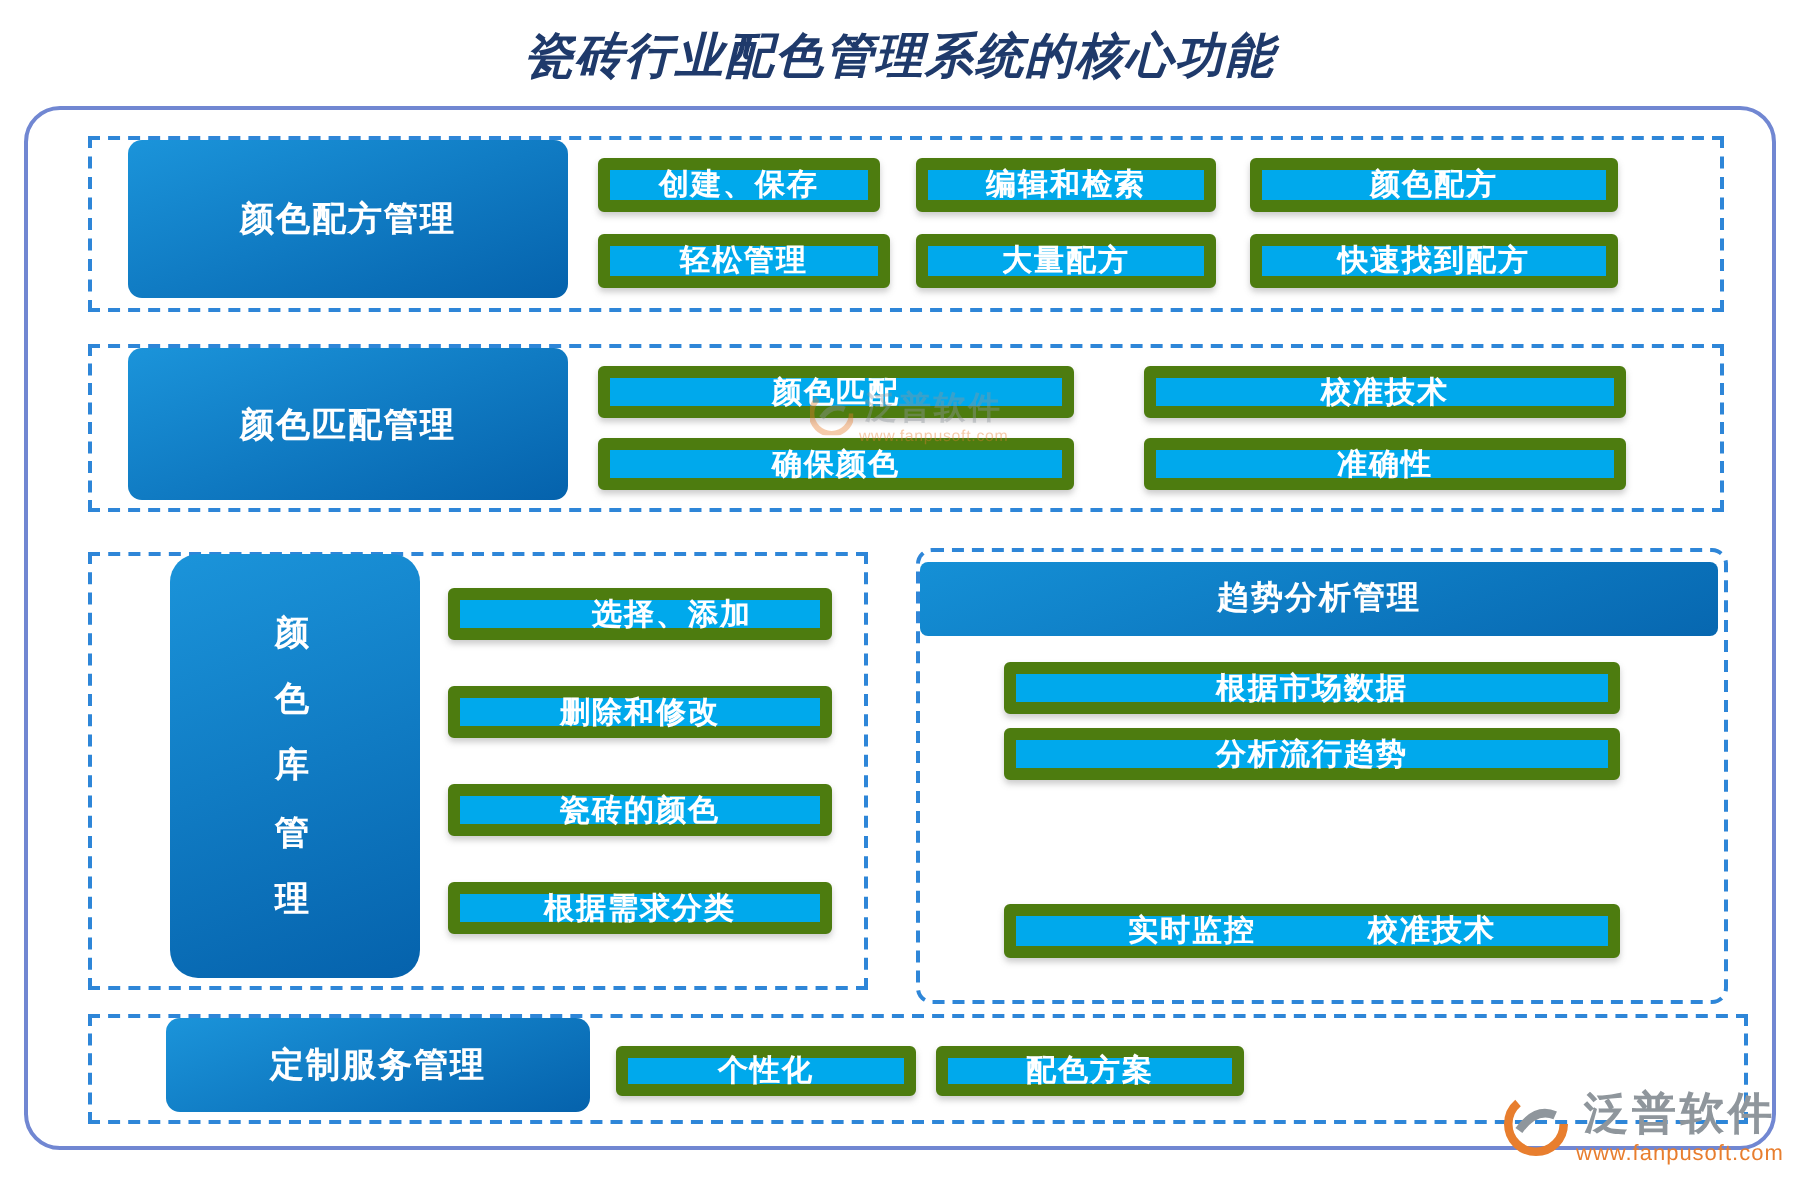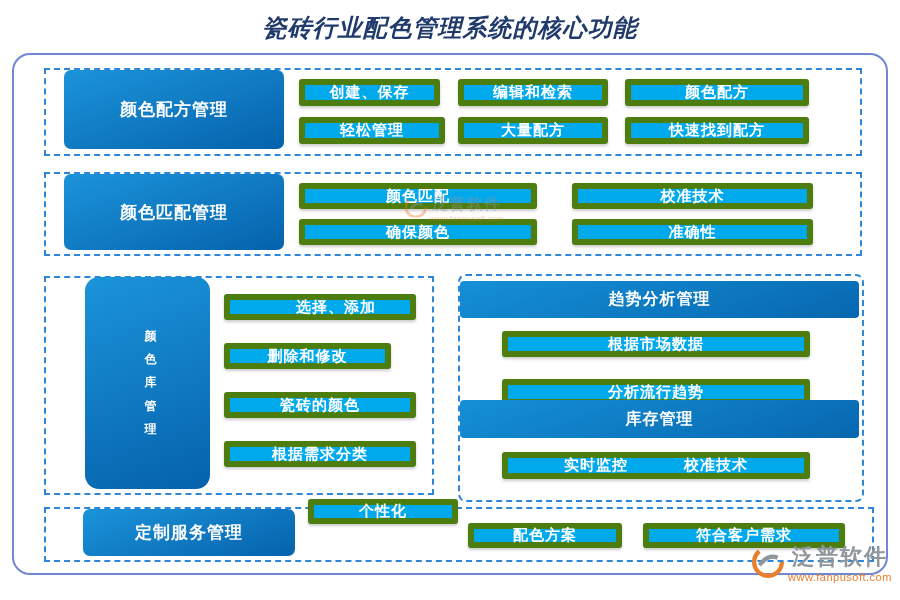--- a/index.html
+++ b/index.html
@@ -32,21 +32,21 @@
   }
   .btn{
     position:absolute;background:#00a9ec;border:6px solid #4d7c0f;border-radius:3px;
     box-shadow:0 2px 3px rgba(110,110,110,.35);
     color:#fff;font-weight:bold;font-size:15px;letter-spacing:1px;
     display:flex;align-items:center;justify-content:center;box-sizing:border-box;
   }
   .btn-duo{justify-content:space-around;padding:0 28px;}
   .vtext{
     width:20px;margin:0 auto;word-break:break-all;line-height:1.95;
-    text-align:right;font-size:12px;
+    text-align:left;font-size:17px;
   }
   .wm{
     position:absolute;display:flex;align-items:flex-start;gap:4px;
   }
   .wm-text{display:flex;flex-direction:column;align-items:center;}
   .wm-brand{font-size:22px;font-weight:bold;color:#8f969c;line-height:1;letter-spacing:2px;}
   .wm-url{font-size:11px;color:#e87e2e;margin-top:3px;letter-spacing:.5px;}
   .wm-faint{opacity:.4;transform:scale(.72);transform-origin:top left;}
   .logo-swirl{flex:0 0 auto;}
 </style>
@@ -84,39 +84,37 @@
       <span class="wm-brand">泛普软件</span>
       <span class="wm-url">www.fanpusoft.com</span>
     </span>
   </div>
 
   <div class="dashed" style="left:44px;top:276px;width:386px;height:215px;"></div>
   <div class="darkbox" style="left:85px;top:277px;width:125px;height:212px;border-radius:14px;">
     <div class="vtext">颜色库管理</div>
   </div>
   <div class="btn" style="left:224px;top:294px;width:192px;height:26px;padding-left:32px;">选择、添加</div>
-  <div class="btn" style="left:224px;top:343px;width:167px;height:26px;text-align:right;">删除和修改</div>
+  <div class="btn" style="left:224px;top:343px;width:192px;height:26px;text-align:right;">删除和修改</div>
   <div class="btn" style="left:224px;top:392px;width:192px;height:26px;font-family:Liberation Mono, monospace;">瓷砖的颜色</div>
   <div class="btn" style="left:224px;top:441px;width:192px;height:26px;">根据需求分类</div>
 
   <div class="dashed" style="left:458px;top:274px;width:402px;height:224px;border-radius:8px;"></div>
   <div class="headerbar" style="left:460px;top:281px;width:399px;height:37px;">趋势分析管理</div>
   <div class="btn" style="left:502px;top:331px;width:308px;height:26px;">根据市场数据</div>
-  <div class="btn" style="left:502px;top:364px;width:308px;height:26px;margin-top:15px;">分析流行趋势</div>
-  <div class="headerbar" style="left:460px;top:400px;width:399px;height:38px;">库存管理</div>
+  <div class="btn" style="left:502px;top:364px;width:308px;height:26px;">分析流行趋势</div>
   <div class="btn btn-duo" style="left:502px;top:452px;width:308px;height:27px;">
     <span>实时监控</span>
     <span>校准技术</span>
   </div>
 
   <div class="dashed" style="left:44px;top:507px;width:826px;height:51px;"></div>
   <div class="darkbox" style="left:83px;top:509px;width:212px;height:47px;">定制服务管理</div>
-  <div class="btn" style="left:308px;top:499px;width:150px;height:25px;">个性化</div>
+  <div class="btn" style="left:308px;top:523px;width:150px;height:25px;">个性化</div>
   <div class="btn" style="left:468px;top:523px;width:154px;height:25px;">配色方案</div>
-  <div class="btn" style="left:643px;top:523px;width:202px;height:25px;">符合客户需求</div>
 
   <div class="wm" style="left:752px;top:546px;">
     <svg class="logo-swirl" width="32" height="32" viewBox="0 0 30 30">
       <circle cx="15" cy="15" r="13" fill="none" stroke="#e87e2e" stroke-width="4" stroke-dasharray="52 30"></circle>
       <path d="M7 18 Q15 7 24 11" fill="none" stroke="#8f969c" stroke-width="4"></path>
     </svg>
     <span class="wm-text">
       <span class="wm-brand">泛普软件</span>
       <span class="wm-url">www.fanpusoft.com</span>
     </span>

